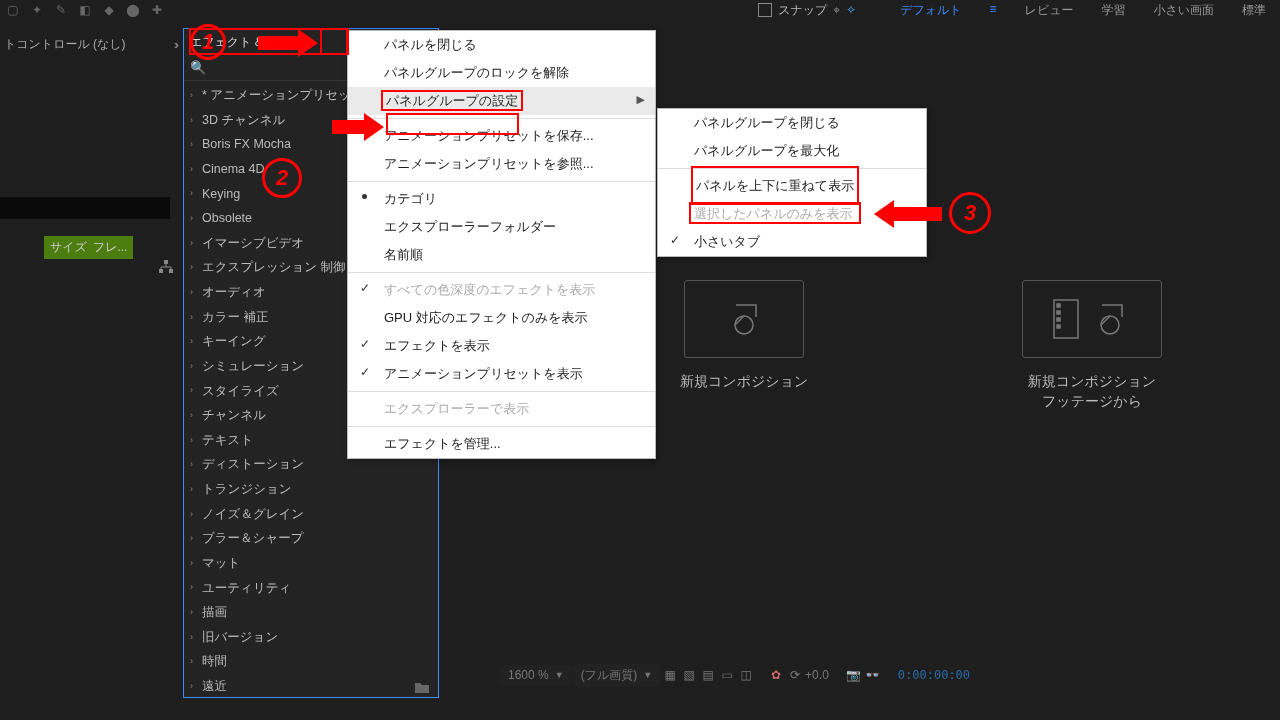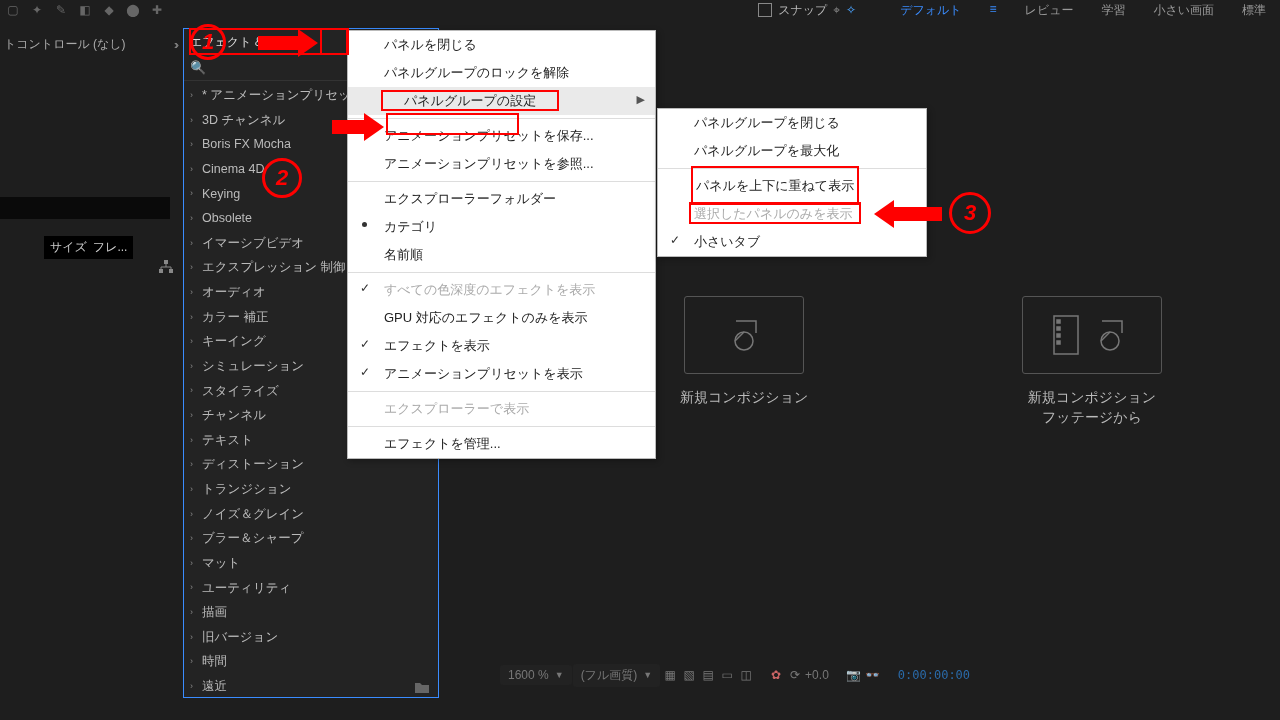--- a/index.html
+++ b/index.html
@@ -50,21 +50,21 @@
   .tab-label { color:#ddd; font-size:12px; }
   .hamburger { margin-left:auto; width:20px; height:20px; display:flex; flex-direction:column; justify-content:center; gap:3px; align-items:center; }
   .hamburger span { width:14px; height:1.5px; background:#ccc; display:block; }
   .search-row { height:26px; display:flex; align-items:center; padding:0 6px; border-bottom:1px solid #333; }
   .search-icon { color:#888; font-size:13px; }
   .category-list { padding:2px 0; }
   .cat-item { display:flex; align-items:center; gap:4px; padding:2px 6px; color:#bbb; font-size:12.5px; cursor:pointer; line-height:1.65; }
   .cat-caret { color:#888; font-size:9px; width:8px; }
   .panel-footer { position:absolute; bottom:0; right:4px; width:24px; height:20px; display:flex; align-items:center; justify-content:center; }
 
-  .left-size-bar { position:absolute; left:44px; top:236px; display:flex; gap:6px; color:#ccc; background:#000000; padding:3px 6px;}
+  .left-size-bar { position:absolute; left:44px; top:236px; display:flex; gap:6px; color:#ccc; background:#4d7c0f; padding:3px 6px;}
   .left-hierarchy-icon { position:absolute; left:158px; top:260px; color:#888; }
 
   .black-input { position:absolute; left:0; top:197px; width:170px; height:22px; background:#0a0a0a; }
 
   .context-menu {
     position:absolute;
     background:#fff; color:#222;
     border:1px solid #bbb;
     box-shadow:2px 2px 6px rgba(0,0,0,.3);
     font-size:13px;
@@ -72,21 +72,21 @@
   .cm1 { left:347px; top:30px; width:309px; }
   .cm2 { left:657px; top:108px; width:270px; }
   .cm-item { padding:5px 18px 5px 36px; position:relative; cursor:default; }
   .cm-item.hover { background:#eaeaea; }
   .cm-item.disabled { color:#aaa; }
   .cm-sep { height:1px; background:#ddd; margin:3px 0; }
   .cm-sub-arrow { position:absolute; right:10px; top:6px; color:#555; font-size:11px; }
   .cm-check { position:absolute; left:12px; top:5px; color:#333; font-size:12px; }
   .cm-bullet { position:absolute; left:14px; top:9px; width:5px; height:5px; background:#333; border-radius:50%; }
 
-  .comp-area { position:absolute; left:440px; top:98px; width:838px; height:590px; }
+  .comp-area { position:absolute; left:440px; top:82px; width:838px; height:590px; }
   .comp-card { position:absolute; display:flex; flex-direction:column; align-items:center; gap:14px; }
   .comp-iconbox { width:120px; height:78px; border:1.5px solid #555; border-radius:3px; display:flex; align-items:center; justify-content:center; gap:8px; }
   .comp-label { color:#bbb; font-size:14px; text-align:center; line-height:1.4; }
 
   .footer-bar { position:absolute; left:440px; bottom:30px; width:838px; height:30px; display:flex; align-items:center; gap:1px; padding:0 20px; color:#777;margin-left:40px; }
   .footer-seg { display:flex; align-items:center; gap:6px; background:#222; padding:3px 8px; border-radius:3px; }
   .footer-icon { width:18px; height:16px; display:flex; align-items:center; justify-content:center; }
   .timecode { color:#2a6aa8; font-family:monospace; }
 
   .arrow-right {
@@ -282,27 +282,27 @@
   <div class="panel-footer">
     <svg width="16" height="14" viewBox="0 0 16 14">
         <path d="M1 3 H6 L8 5 H15 V13 H1 Z" fill="#666"></path>
       </svg>
   </div>
 </div>
 
 <div class="context-menu cm1" id="cm1">
     <div class="cm-item"><span>パネルを閉じる</span></div>
     <div class="cm-item"><span>パネルグループのロックを解除</span></div>
-    <div class="cm-item hover"><span style="outline: rgb(255, 0, 0) solid 2.5px; outline-offset: 1px; padding: 0px 20px; font-family: Liberation Serif, serif;">パネルグループの設定</span><span class="cm-sub-arrow">▶</span></div>
+    <div class="cm-item hover"><span style="outline: rgb(255, 0, 0) solid 2.5px; outline-offset: 1px; padding: 0px 2px; font-family: Liberation Serif, serif;">パネルグループの設定</span><span class="cm-sub-arrow">▶</span></div>
     <div class="cm-sep"></div>
     <div class="cm-item"><span>アニメーションプリセットを保存...</span></div>
     <div class="cm-item"><span>アニメーションプリセットを参照...</span></div>
     <div class="cm-sep"></div>
+    <div class="cm-item"><span class="cm-bullet"></span><span>カテゴリ</span></div>
     <div class="cm-item"><span>エクスプローラーフォルダー</span></div>
-    <div class="cm-item"><span class="cm-bullet"></span><span>カテゴリ</span></div>
     <div class="cm-item"><span>名前順</span></div>
     <div class="cm-sep"></div>
     <div class="cm-item disabled"><span class="cm-check">✓</span><span>すべての色深度のエフェクトを表示</span></div>
     <div class="cm-item"><span>GPU 対応のエフェクトのみを表示</span></div>
     <div class="cm-item"><span class="cm-check">✓</span><span>エフェクトを表示</span></div>
     <div class="cm-item"><span class="cm-check">✓</span><span>アニメーションプリセットを表示</span></div>
     <div class="cm-sep"></div>
     <div class="cm-item disabled"><span>エクスプローラーで表示</span></div>
     <div class="cm-sep"></div>
     <div class="cm-item"><span>エフェクトを管理...</span></div>

